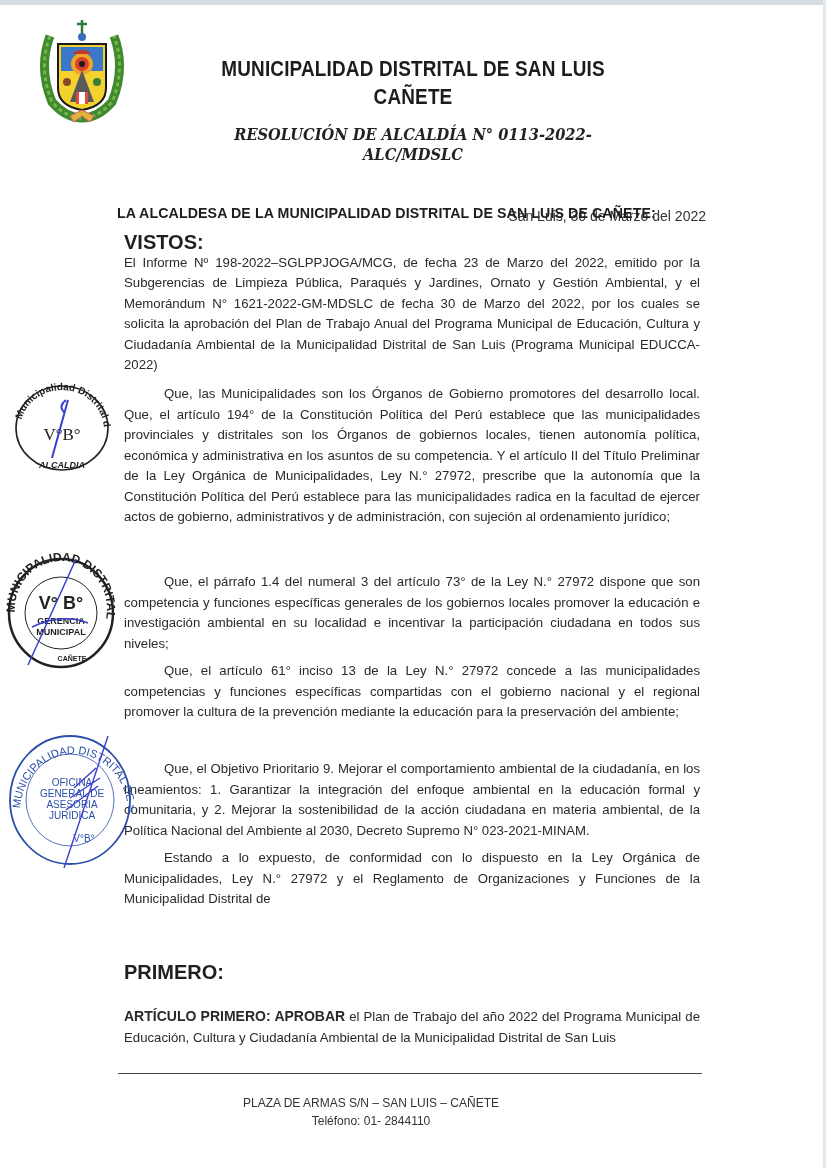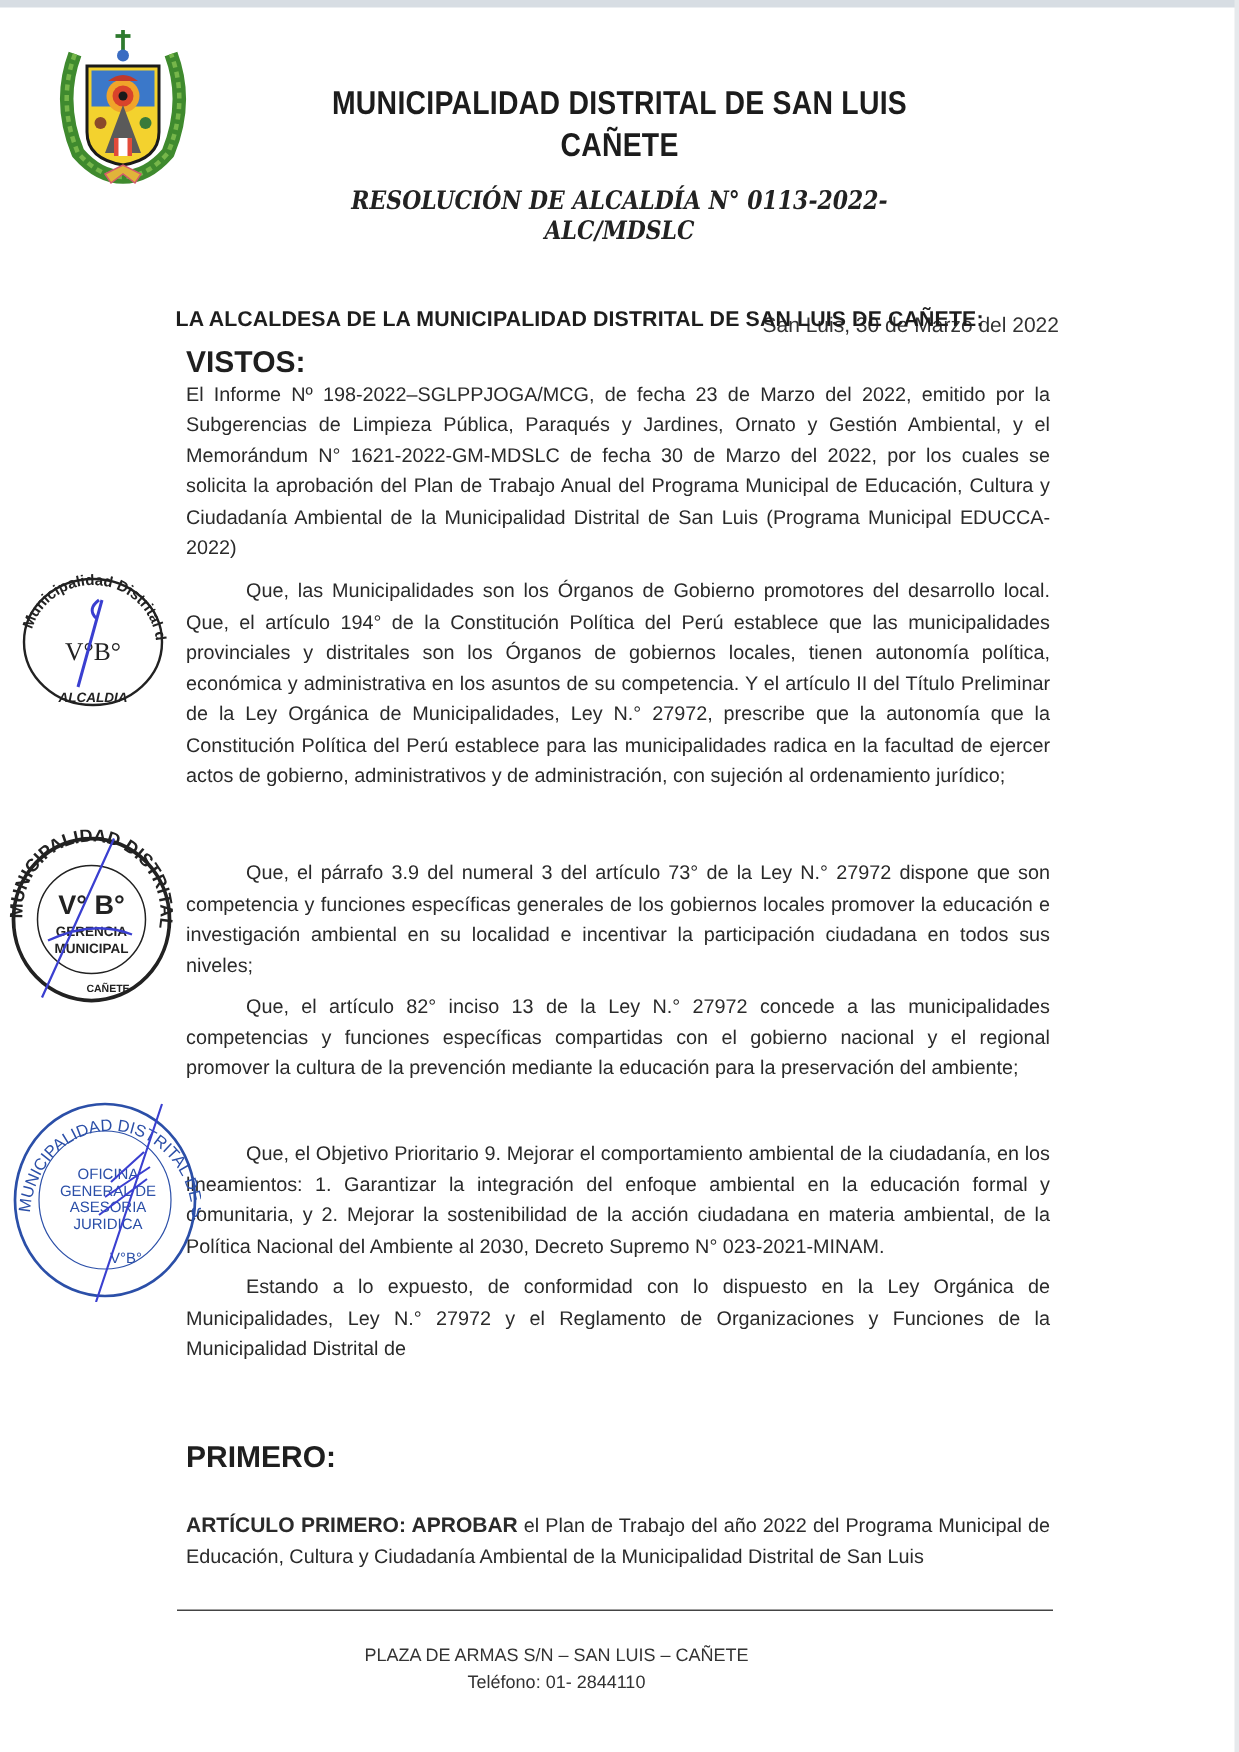--- a/index.html
+++ b/index.html
@@ -89,24 +89,24 @@
 
 <div class="body-text" style="top:232px;">
   <p class="heading">VISTOS:</p>
   <p>El Informe Nº 198-2022–SGLPPJOGA/MCG, de fecha 23 de Marzo del 2022, emitido por la Subgerencias de Limpieza Pública, Paraqués y Jardines, Ornato y Gestión Ambiental, y el Memorándum N° 1621-2022-GM-MDSLC de fecha 30 de Marzo del 2022, por los cuales se solicita la aprobación del Plan de Trabajo Anual del Programa Municipal de Educación, Cultura y Ciudadanía Ambiental de la Municipalidad Distrital de San Luis (Programa Municipal EDUCCA-2022)</p>
 </div>
 
 <div class="body-text" style="top:384px;">
   <p class="indent">Que, las Municipalidades son los Órganos de Gobierno promotores del desarrollo local. Que, el artículo 194° de la Constitución Política del Perú establece que las municipalidades provinciales y distritales son los Órganos de gobiernos locales, tienen autonomía política, económica y administrativa en los asuntos de su competencia. Y el artículo II del Título Preliminar de la Ley Orgánica de Municipalidades, Ley N.° 27972, prescribe que la autonomía que la Constitución Política del Perú establece para las municipalidades radica en la facultad de ejercer actos de gobierno, administrativos y de administración, con sujeción al ordenamiento jurídico;</p>
 </div>
 <div class="body-text" style="top:572px;">
-  <p class="indent">Que, el párrafo 3.9 del numeral 3 del artículo 73° de la Ley N.° 27972 dispone que son competencia y funciones específicas generales de los gobiernos locales promover la educación e investigación ambiental en su localidad e incentivar la participación ciudadana en todos sus niveles;</p>
+  <p class="indent">Que, el párrafo 1.4 del numeral 3 del artículo 73° de la Ley N.° 27972 dispone que son competencia y funciones específicas generales de los gobiernos locales promover la educación e investigación ambiental en su localidad e incentivar la participación ciudadana en todos sus niveles;</p>
 </div>
 <div class="body-text" style="top:661px;">
-  <p class="indent">Que, el artículo 82° inciso 13 de la Ley N.° 27972 concede a las municipalidades competencias y funciones específicas compartidas con el gobierno nacional y el regional promover la cultura de la prevención mediante la educación para la preservación del ambiente;</p>
+  <p class="indent">Que, el artículo 61° inciso 13 de la Ley N.° 27972 concede a las municipalidades competencias y funciones específicas compartidas con el gobierno nacional y el regional promover la cultura de la prevención mediante la educación para la preservación del ambiente;</p>
 </div>
 <div class="body-text" style="top:759px;">
   <p class="indent">Que, el Objetivo Prioritario 9. Mejorar el comportamiento ambiental de la ciudadanía, en los lineamientos: 1. Garantizar la integración del enfoque ambiental en la educación formal y comunitaria, y 2. Mejorar la sostenibilidad de la acción ciudadana en materia ambiental, de la Política Nacional del Ambiente al 2030, Decreto Supremo N° 023-2021-MINAM.</p>
 </div>
 <div class="body-text" style="top:848px;">
   <p class="indent">Estando a lo expuesto, de conformidad con lo dispuesto en la Ley Orgánica de Municipalidades, Ley N.° 27972 y el Reglamento de Organizaciones y Funciones de la Municipalidad Distrital de</p>
 </div>
 
 <div class="body-text" style="top:962px;">
   <p class="heading">PRIMERO:</p>

